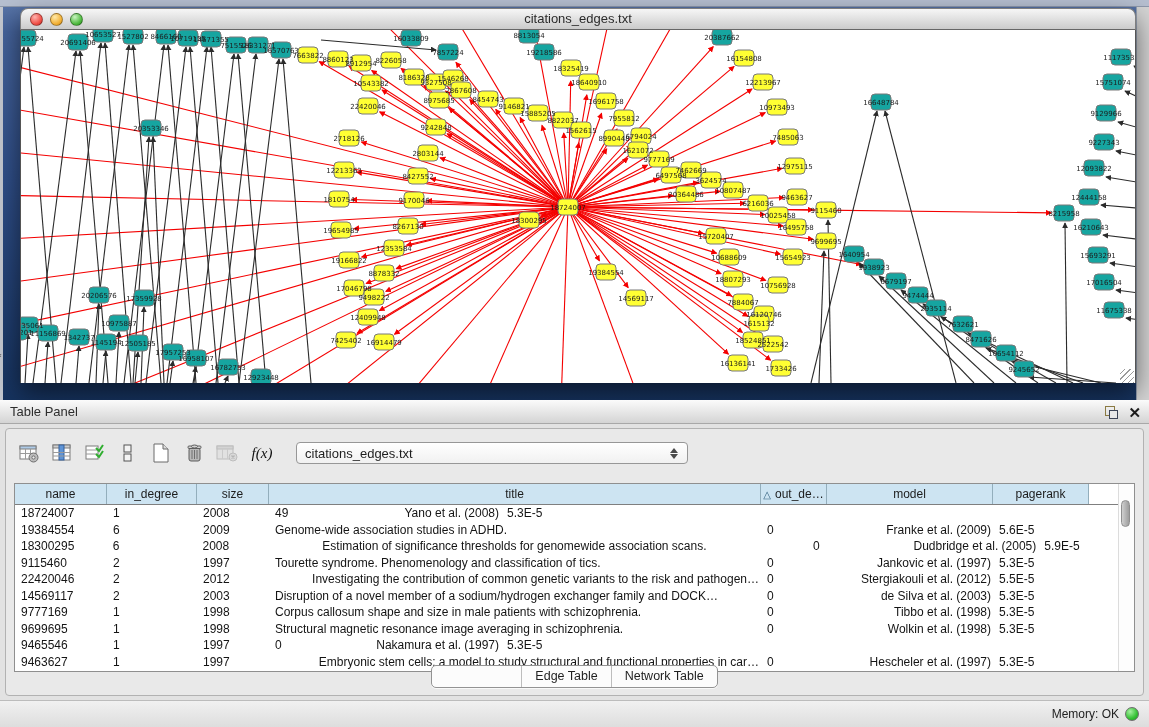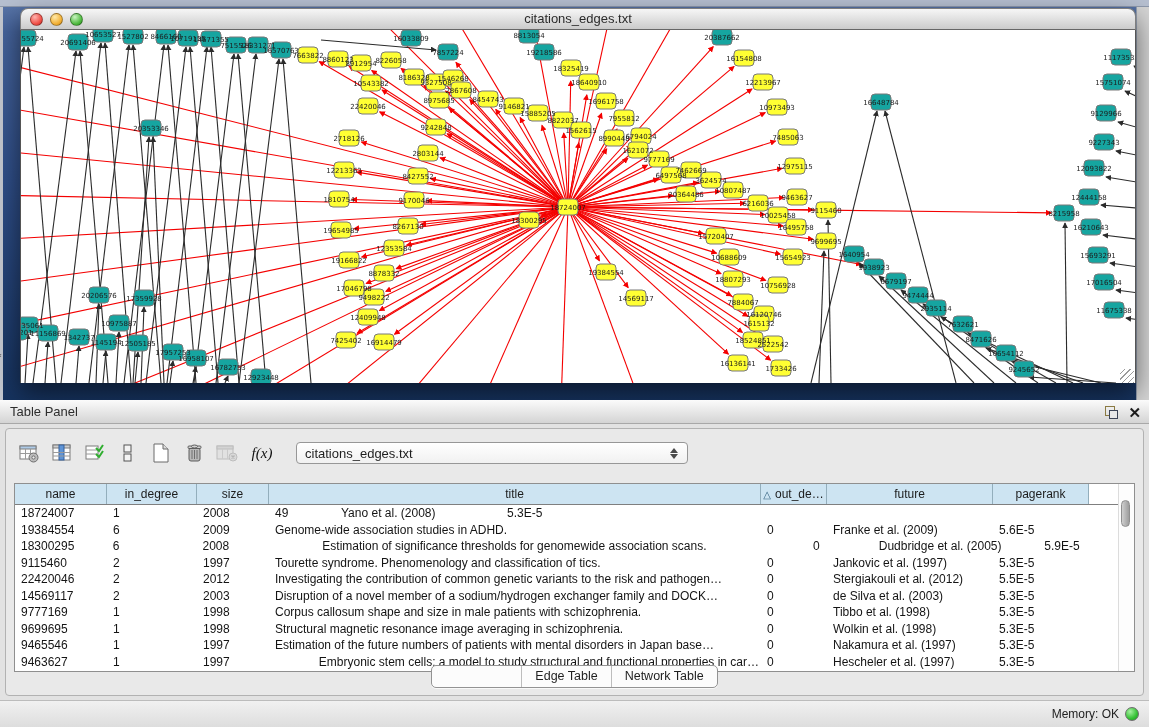--- a/index.html
+++ b/index.html
@@ -57,21 +57,21 @@
 
   .table-wrap{position:absolute;left:8px;right:8px;top:54px;height:187px;background:#fff;
     border:1px solid #8f8f8f;overflow:hidden;}
   .thead{display:flex;height:20px;border-bottom:1px solid #7f7f7f;background:#fff;font-size:12px;}
   .th{background:#cde4f2;border-right:1px solid #93aebc;box-sizing:border-box;
       display:flex;align-items:center;justify-content:center;color:#1c1c1c;overflow:hidden;white-space:nowrap;}
   .th .sort{font-size:10px;color:#33617f;margin-right:4px;}
   .th-fill{flex:1;background:#fff;}
   .tr{display:flex;height:16.5px;font-size:12px;color:#141414;white-space:nowrap;}
   .td{box-sizing:border-box;padding:0 2px 0 6px;overflow:hidden;text-overflow:ellipsis;line-height:16.5px;}
-  .td.center{text-align:left;}
+  .td.center{text-align:right;}
   .vscroll{position:absolute;right:0;top:0;bottom:0;width:15px;background:#fdfdfd;border-left:1px solid #dcdcdc;}
   .vthumb{position:absolute;left:2px;top:16px;width:9px;height:27px;border-radius:5px;
     background:linear-gradient(90deg,#cfcfcf,#9d9d9d);border:1px solid #8f8f8f;box-sizing:border-box;}
 
   .tabs-row{position:absolute;left:0;right:0;bottom:7px;display:flex;justify-content:center;}
   .tab-group{display:flex;height:21px;border:1px solid #939393;border-radius:5px;overflow:hidden;
     background:#fcfcfc;box-shadow:0 1px 0 rgba(255,255,255,.7);}
   .tab{padding:0 13px;line-height:21px;font-size:12.5px;color:#1f1f1f;border-left:1px solid #bdbdbd;}
   .tab:first-child{border-left:none;margin-top:32px;}
   .tab.selected{background:linear-gradient(#919191,#767676);color:#efefef;border-left:none;}
@@ -616,21 +616,21 @@
             <span>size</span>
           </div>
           <div class="th" style="width: 492px;">
             <span>title</span>
           </div>
           <div class="th" style="width: 66px;">
             <span class="sort">△</span>
             <span>out_de…</span>
           </div>
           <div class="th" style="width: 166px;">
-            <span>future</span>
+            <span>model</span>
           </div>
           <div class="th" style="width: 96px;">
             <span>pagerank</span>
           </div>
           <div class="th-fill"></div>
         </div>
       <div id="tbody">
           <div class="tr">
             <div class="td" style="width: 92px;">18724007</div>
             <div class="td" style="width: 90px;">1</div>
@@ -663,21 +663,21 @@
             <div class="td" style="width: 72px;">1997</div>
             <div class="td" style="width: 492px;">Tourette syndrome. Phenomenology and classification of tics.</div>
             <div class="td" style="width: 66px;">0</div>
             <div class="td center" style="width: 166px;">Jankovic et al. (1997)</div>
             <div class="td" style="width: 96px;">5.3E-5</div>
           </div>
           <div class="tr">
             <div class="td" style="width: 92px;">22420046</div>
             <div class="td" style="width: 90px;">2</div>
             <div class="td" style="width: 72px;">2012</div>
-            <div class="td" style="width: 492px;">Investigating the contribution of common genetic variants to the risk and pathogen…</div>
+            <div class="td" style="width: 492px; text-align: right;">Investigating the contribution of common genetic variants to the risk and pathogen…</div>
             <div class="td" style="width: 66px;">0</div>
             <div class="td center" style="width: 166px;">Stergiakouli et al. (2012)</div>
             <div class="td" style="width: 96px;">5.5E-5</div>
           </div>
           <div class="tr">
             <div class="td" style="width: 92px;">14569117</div>
             <div class="td" style="width: 90px;">2</div>
             <div class="td" style="width: 72px;">2003</div>
             <div class="td" style="width: 492px;">Disruption of a novel member of a sodium/hydrogen exchanger family and DOCK…</div>
             <div class="td" style="width: 66px;">0</div>
@@ -699,21 +699,20 @@
             <div class="td" style="width: 72px;">1998</div>
             <div class="td" style="width: 492px;">Structural magnetic resonance image averaging in schizophrenia.</div>
             <div class="td" style="width: 66px;">0</div>
             <div class="td center" style="width: 166px;">Wolkin et al. (1998)</div>
             <div class="td" style="width: 96px;">5.3E-5</div>
           </div>
           <div class="tr">
             <div class="td" style="width: 92px;">9465546</div>
             <div class="td" style="width: 90px;">1</div>
             <div class="td" style="width: 72px;">1997</div>
-            <div class="td" style="width: 492px;">Estimation of the future numbers of patients with mental disorders in Japan base…</div>
             <div class="td" style="width: 66px;">0</div>
             <div class="td center" style="width: 166px;">Nakamura et al. (1997)</div>
             <div class="td" style="width: 96px;">5.3E-5</div>
           </div>
           <div class="tr">
             <div class="td" style="width: 92px;">9463627</div>
             <div class="td" style="width: 90px;">1</div>
             <div class="td" style="width: 72px;">1997</div>
             <div class="td" style="width: 492px; text-align: right;">Embryonic stem cells: a model to study structural and functional properties in car…</div>
             <div class="td" style="width: 66px;">0</div>

